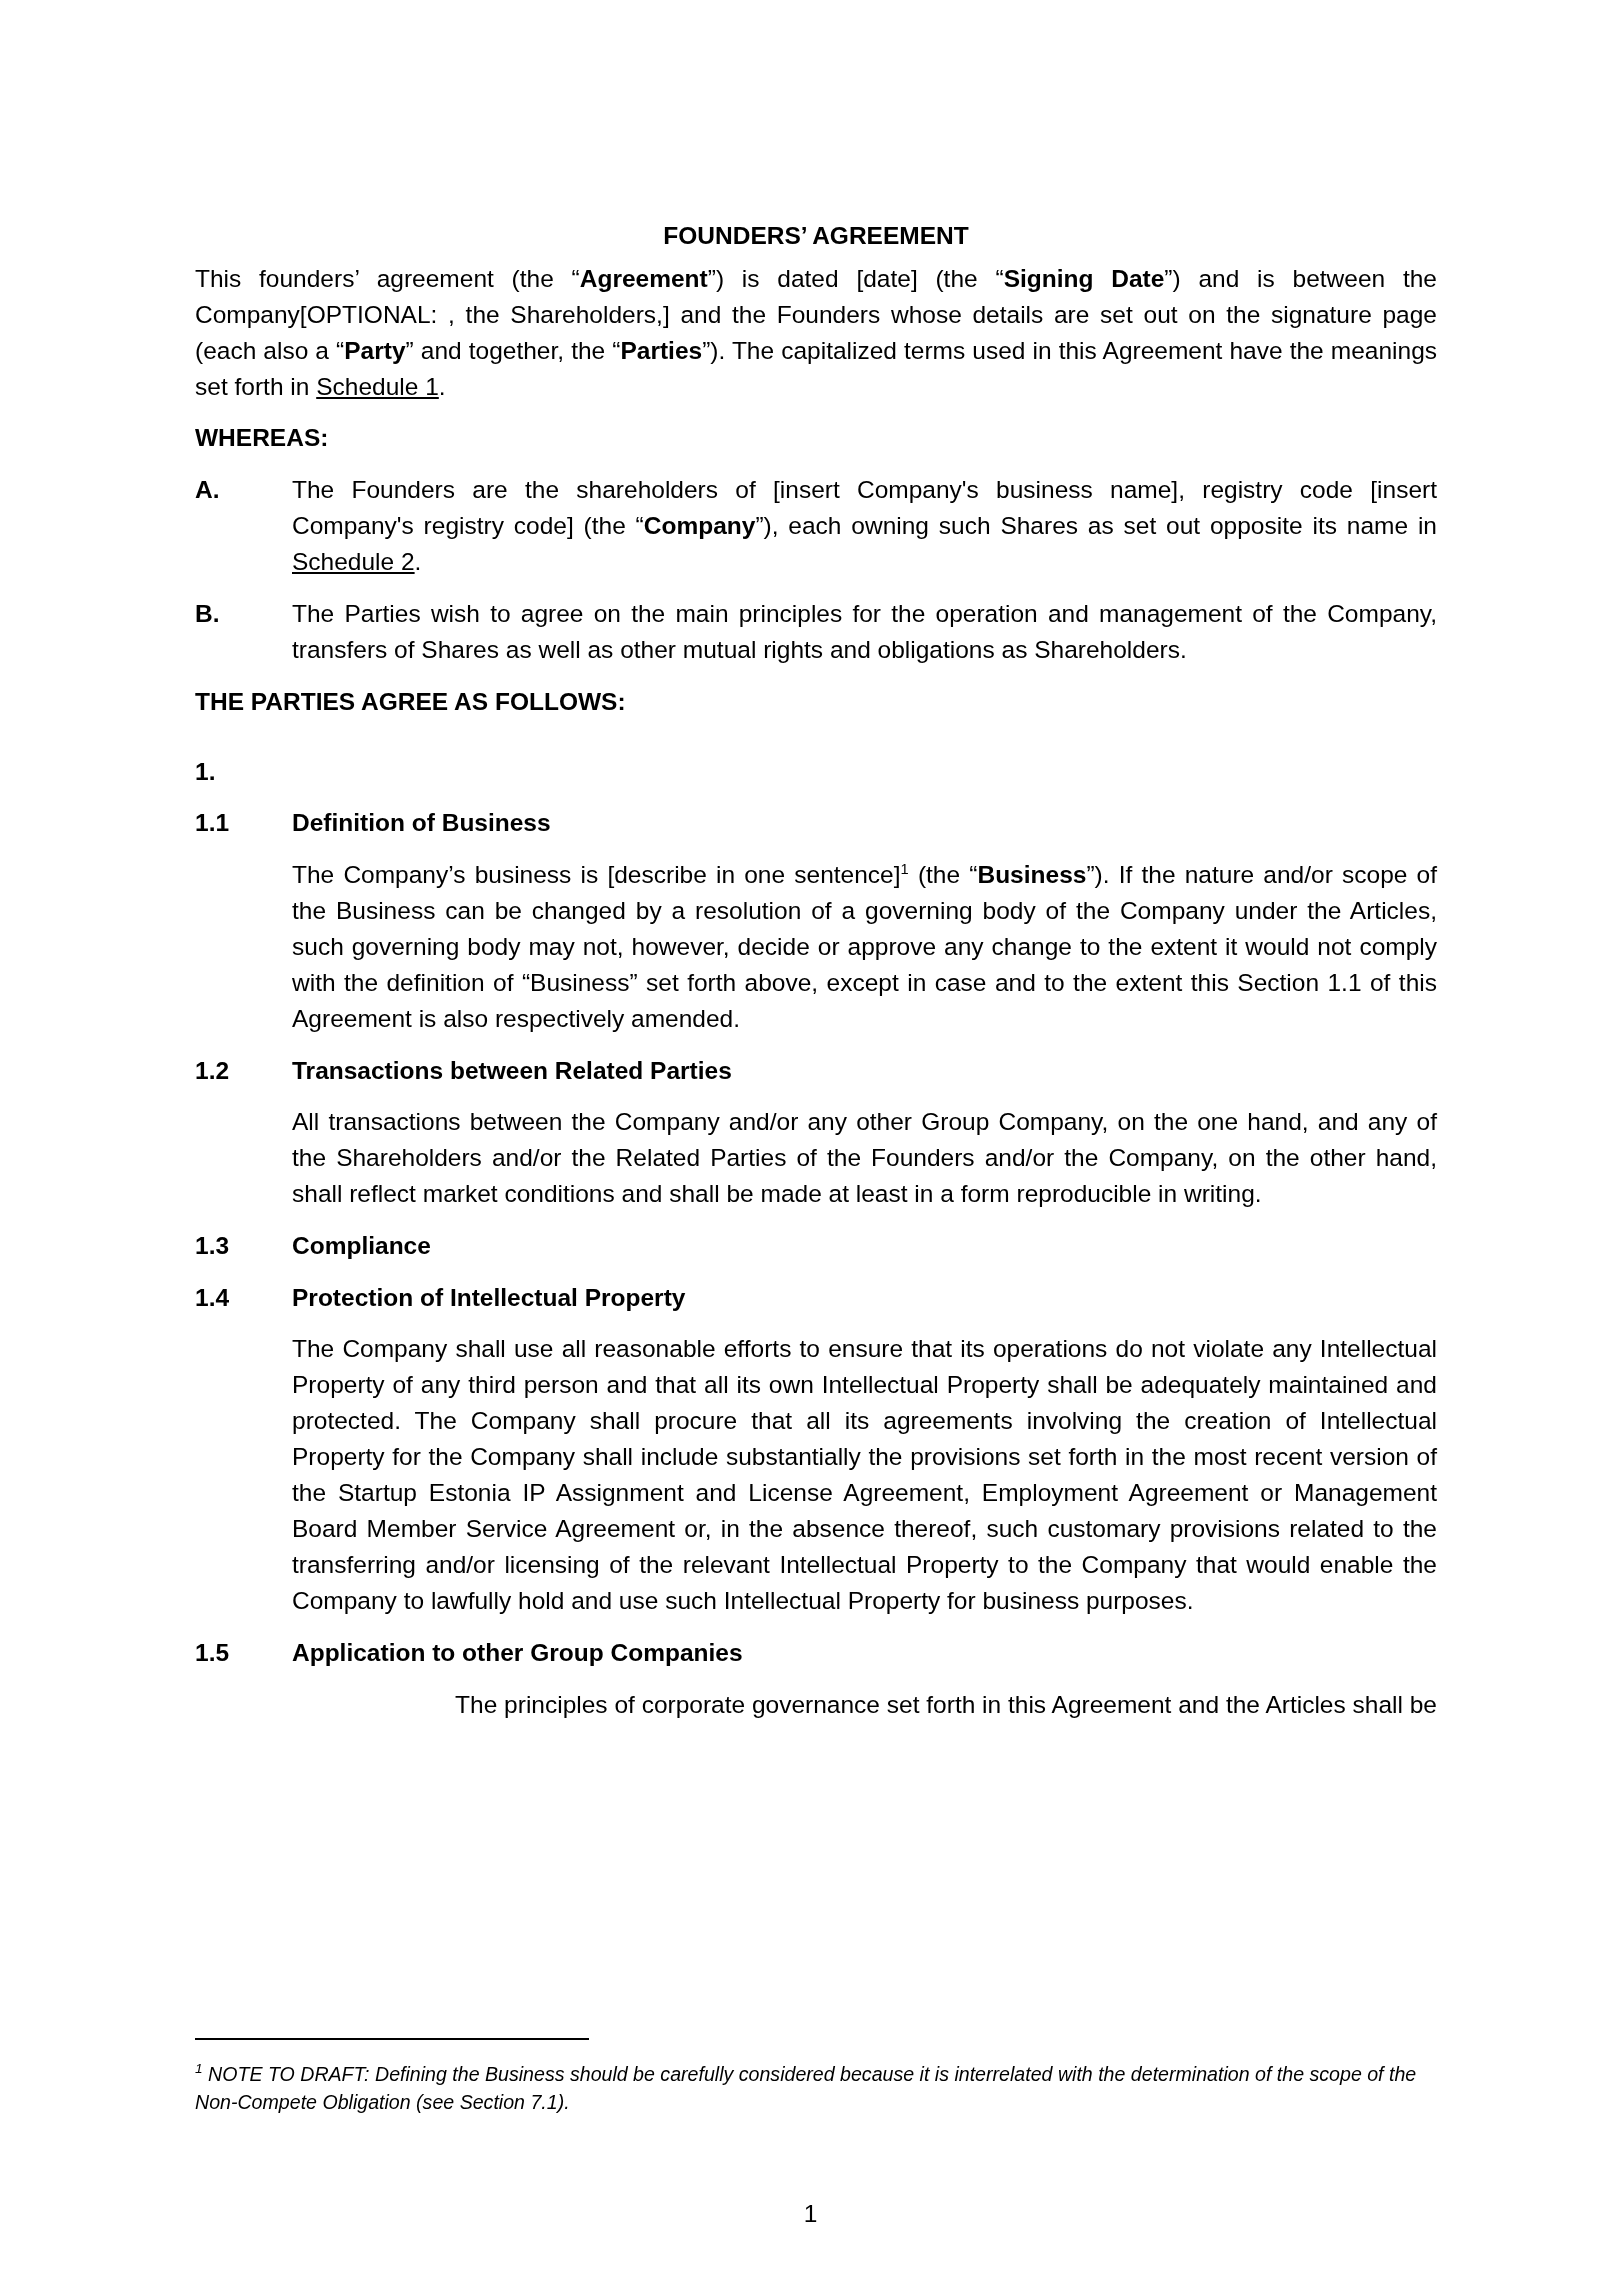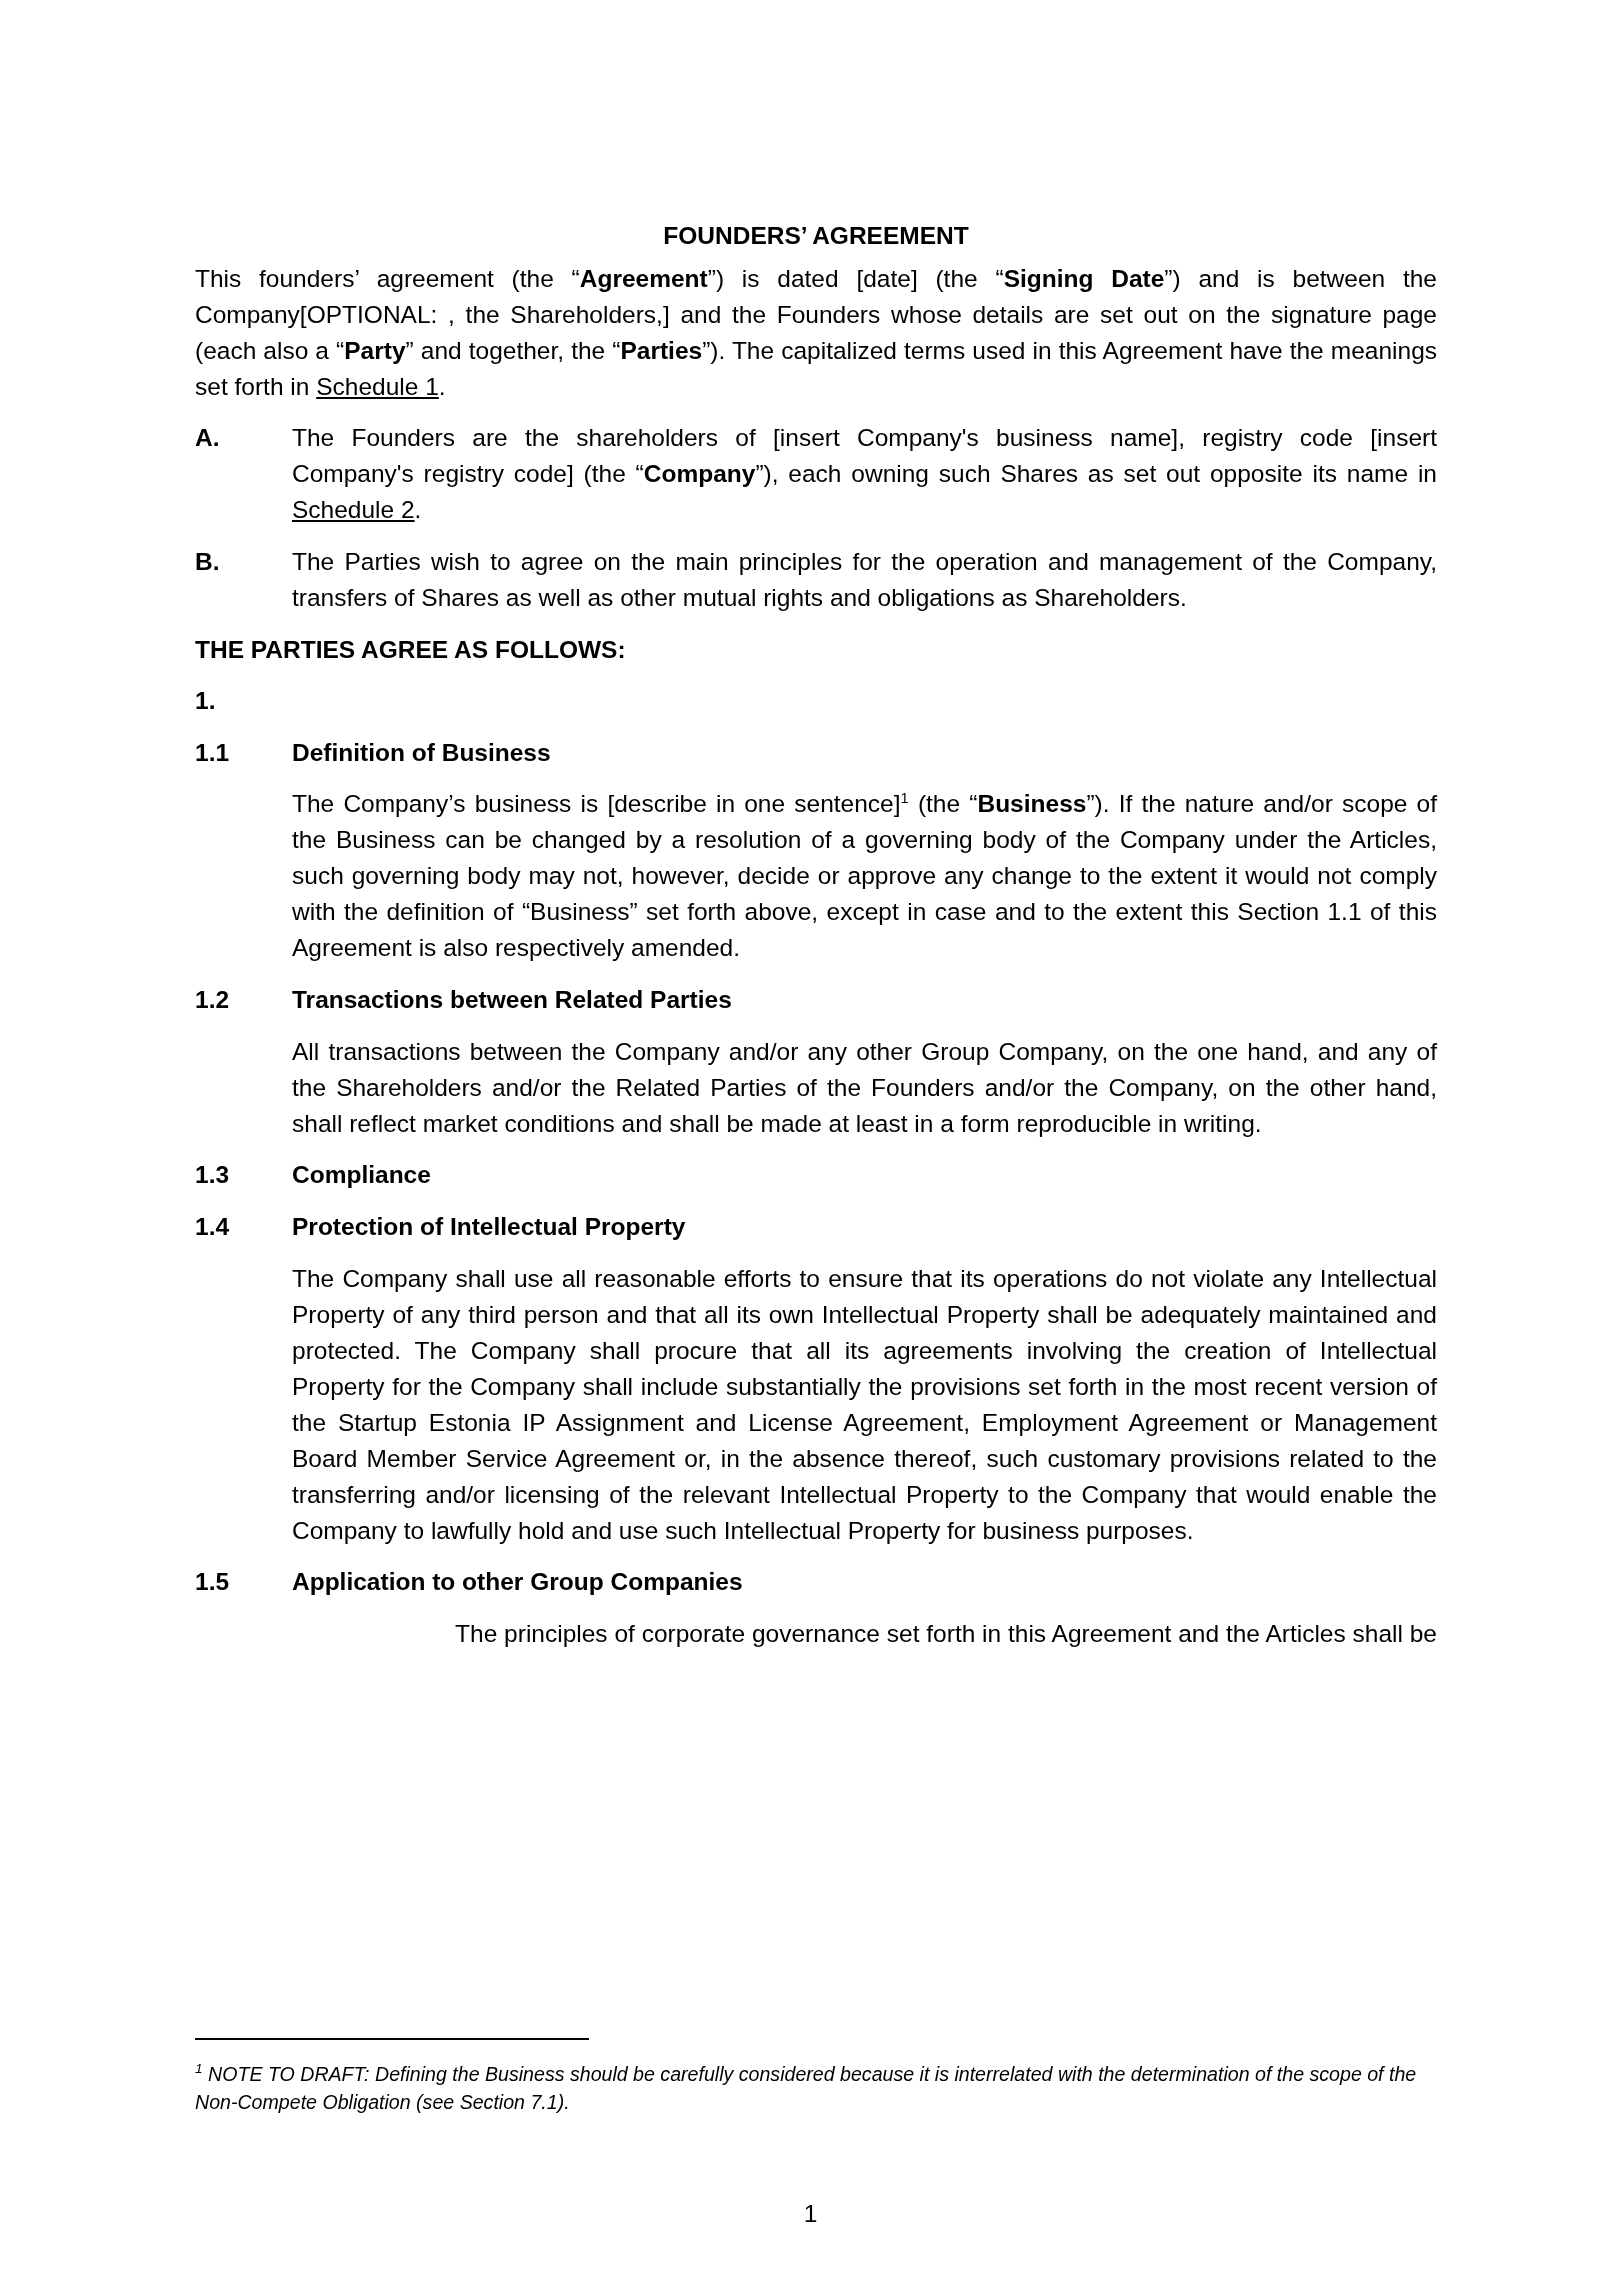--- a/index.html
+++ b/index.html
@@ -34,32 +34,33 @@
 </head>
 <body>
 
 <div class="page">
   <div class="content">
 
     <p class="title">FOUNDERS’ AGREEMENT</p>
 
     <p class="just para"><span>This founders’ agreement (the “</span><b>Agreement</b><span>”) is dated [date] (the “</span><b>Signing Date</b><span>”) and is between the Company[OPTIONAL: , the Shareholders,] and the Founders whose details are set out on the signature page (each also a “</span><b>Party</b><span>” and together, the “</span><b>Parties</b><span>”). The capitalized terms used in this Agreement have the meanings set forth in </span><u>Schedule 1</u><span>.</span></p>
 
+    <p class="heading">WHEREAS:</p>
 
     <div class="recital">
       <span class="num">A.</span>
       <span class="txt"><span>The Founders are the shareholders of [insert Company's business name], registry code [insert Company's registry code] (the “</span><b>Company</b><span>”), each owning such Shares as set out opposite its name in </span><u>Schedule 2</u><span>.</span></span>
     </div>
 
     <div class="recital">
       <span class="num">B.</span>
       <span class="txt">The Parties wish to agree on the main principles for the operation and management of the Company, transfers of Shares as well as other mutual rights and obligations as Shareholders.</span>
     </div>
 
-    <p class="heading" style="margin-bottom:15px">THE PARTIES AGREE AS FOLLOWS:</p>
+    <p class="heading" style="margin-bottom:34px">THE PARTIES AGREE AS FOLLOWS:</p>
 
     <div class="sec-head">
       <span class="n">1.</span>
     </div>
 
     <div class="sec-head">
       <span class="n">1.1</span>
       <span>Definition of Business</span>
     </div>
     <p class="sec-body"><span>The Company’s business is [describe in one sentence]</span><sup>1</sup><span> (the “</span><b>Business</b><span>”). If the nature and/or scope of the Business can be changed by a resolution of a governing body of the Company under the Articles, such governing body may not, however, decide or approve any change to the extent it would not comply with the definition of “Business” set forth above, except in case and to the extent this Section 1.1 of this Agreement is also respectively amended.</span></p>

